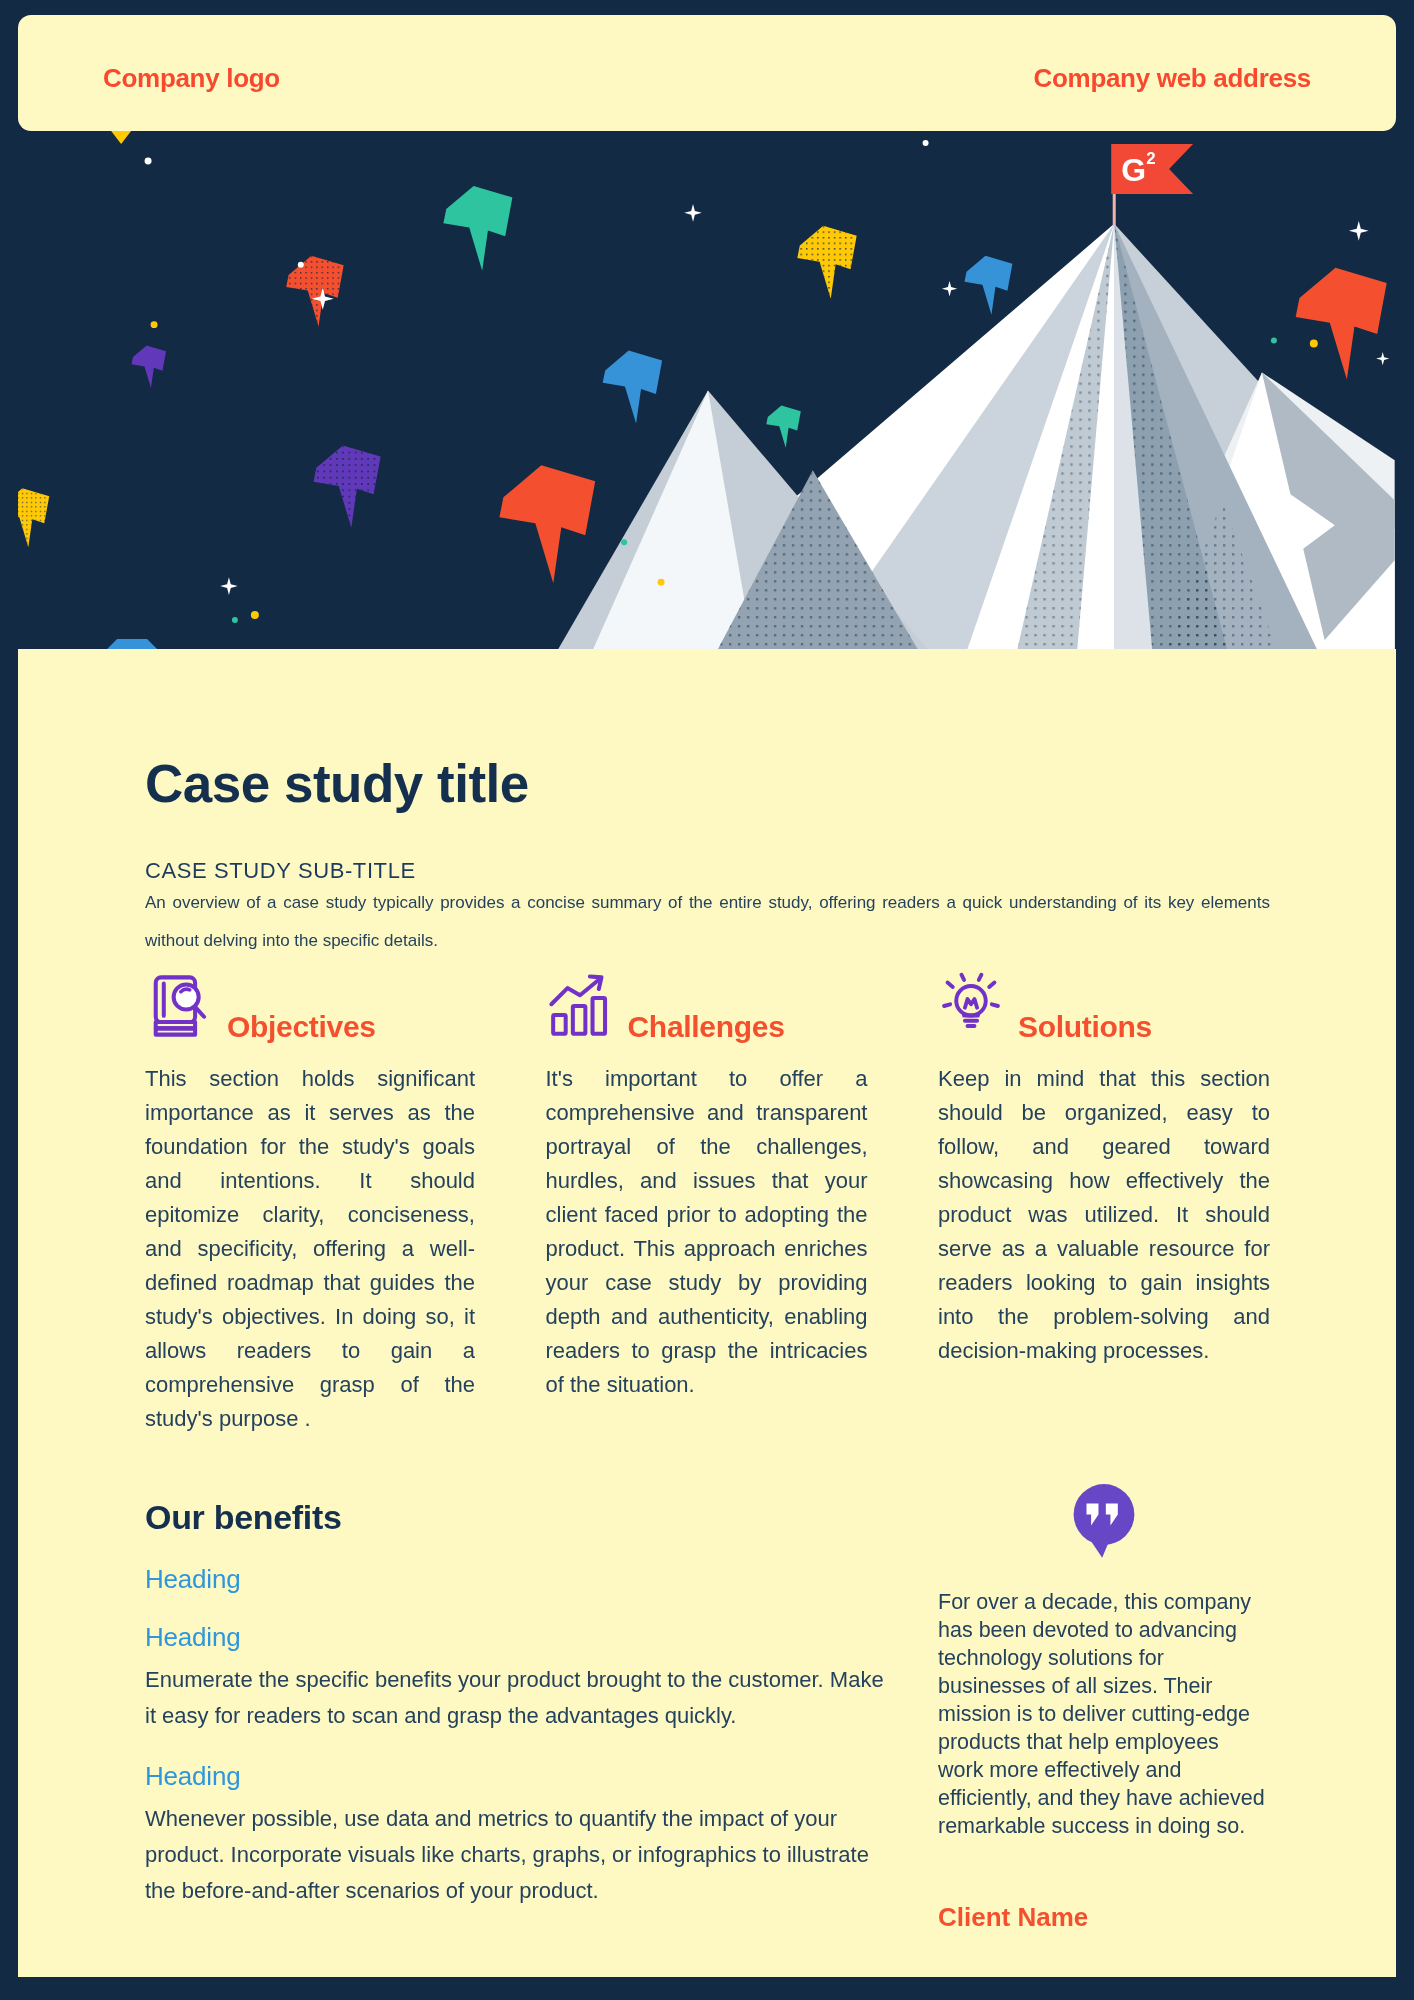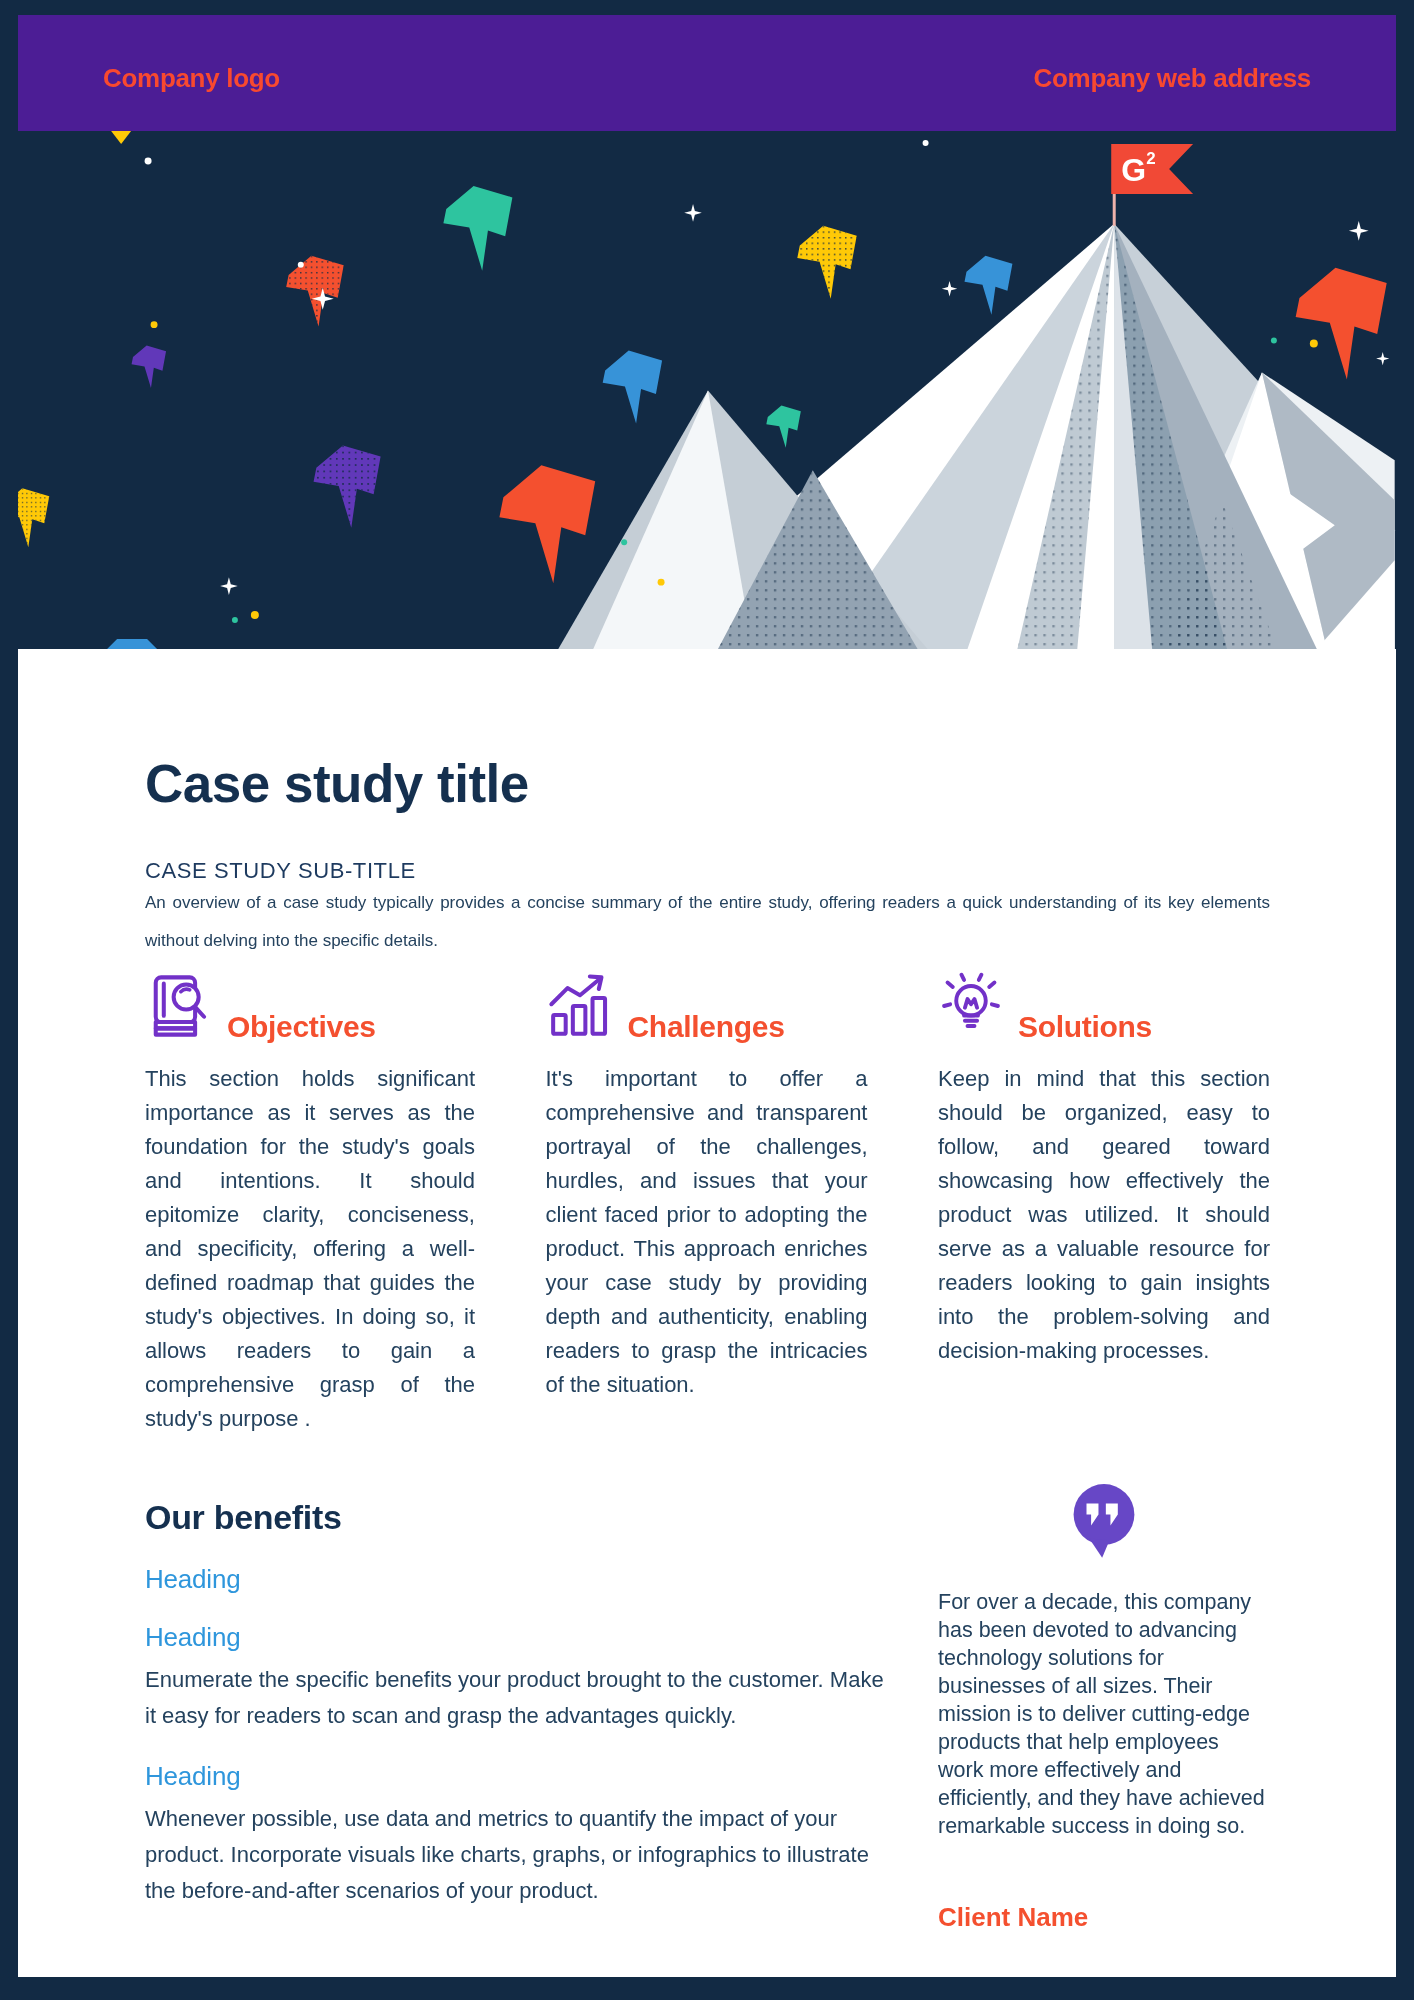--- a/index.html
+++ b/index.html
@@ -1,28 +1,28 @@
 <!DOCTYPE html>
 <html><head>
 <meta charset="utf-8">
 <style>
   html,body{margin:0;padding:0;}
   body{width:1414px;height:2000px;background:#122A44;font-family:"Liberation Sans","DejaVu Sans",sans-serif;position:relative;overflow:hidden;}
   #page{position:absolute;inset:0;}
 
   
-  .header-card{position:absolute;left:18px;right:18px;top:15px;height:116px;background:#4c1d95;display:flex;align-items:center;justify-content:space-between;padding:10px 85px 0 85px;box-sizing:border-box;}
+  .header-card{position:absolute;left:18px;right:18px;top:15px;height:116px;background:#fef9c3;display:flex;align-items:center;justify-content:space-between;padding:10px 85px 0 85px;box-sizing:border-box;border-radius:13px;}
   .logo-text,.web-text{color:#F8492F;font-size:26px;font-weight:800;letter-spacing:-0.3px;}
 
   
   .hero{position:absolute;left:18px;right:18px;top:131px;height:518px;background:#122A44;overflow:hidden;}
   .hero svg{position:absolute;left:0;top:0;}
 
   
-  .content-card{position:absolute;left:18px;right:18px;top:649px;bottom:23px;background:#ffffff;box-sizing:border-box;padding:104px 126px 0 127px;overflow:hidden;}
+  .content-card{position:absolute;left:18px;right:18px;top:649px;bottom:23px;background:#fef9c3;box-sizing:border-box;padding:104px 126px 0 127px;overflow:hidden;}
   .page-title{font-size:53px;font-weight:800;color:#15304F;letter-spacing:-0.5px;margin:0;}
   .subtitle{margin-top:44px;font-size:22px;color:#1D3A5F;letter-spacing:0.6px;}
   .overview{font-size:17px;line-height:38px;color:#24425E;text-align:justify;}
 
   .sections{margin-top:14px;display:grid;grid-template-columns:330px 322px 332px;justify-content:space-between;}
   .section-head{display:flex;align-items:flex-end;gap:14px;height:72px;}
   .section-head svg{flex:0 0 auto;}
   .section-title{font-size:30px;font-weight:800;color:#F4502F;letter-spacing:-0.3px;padding-bottom:2px;}
   .section-body{margin-top:16px;font-size:22px;line-height:34px;color:#24425E;text-align:justify;}
 

